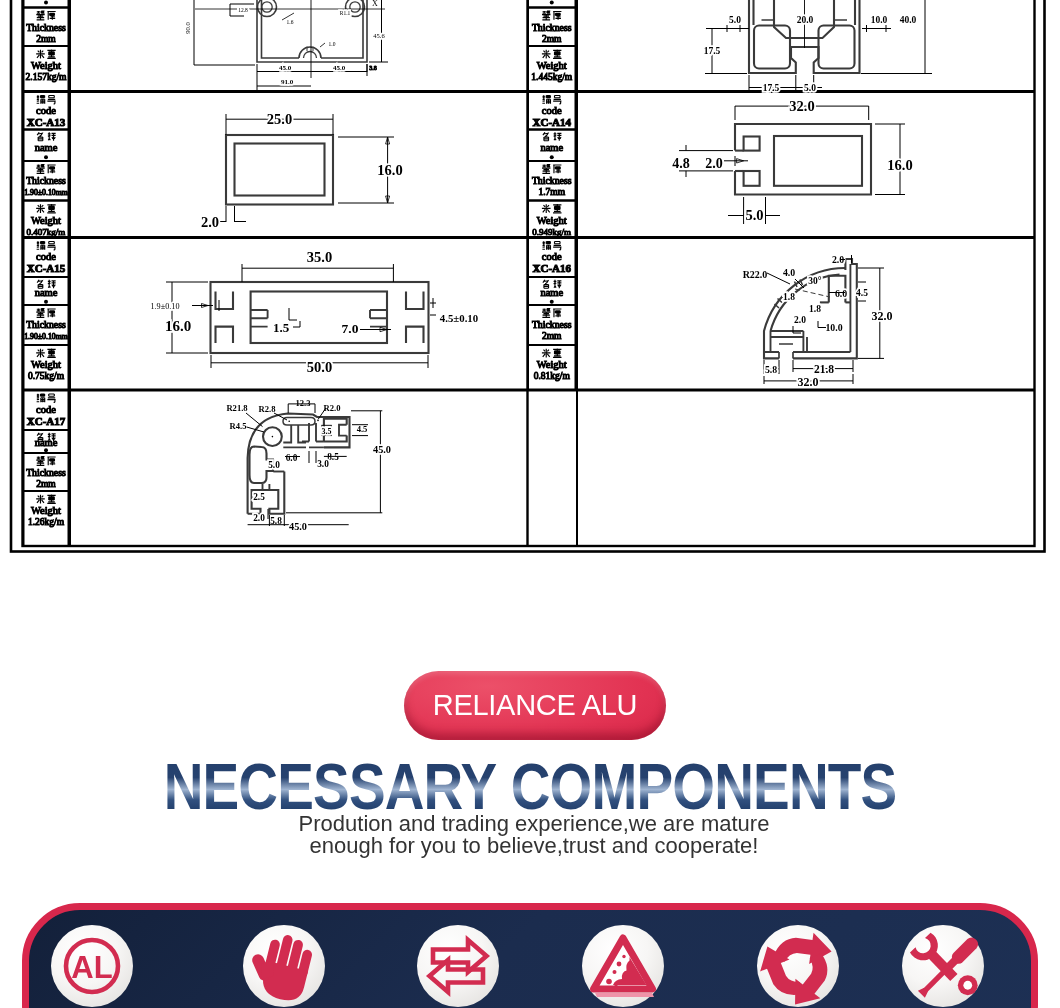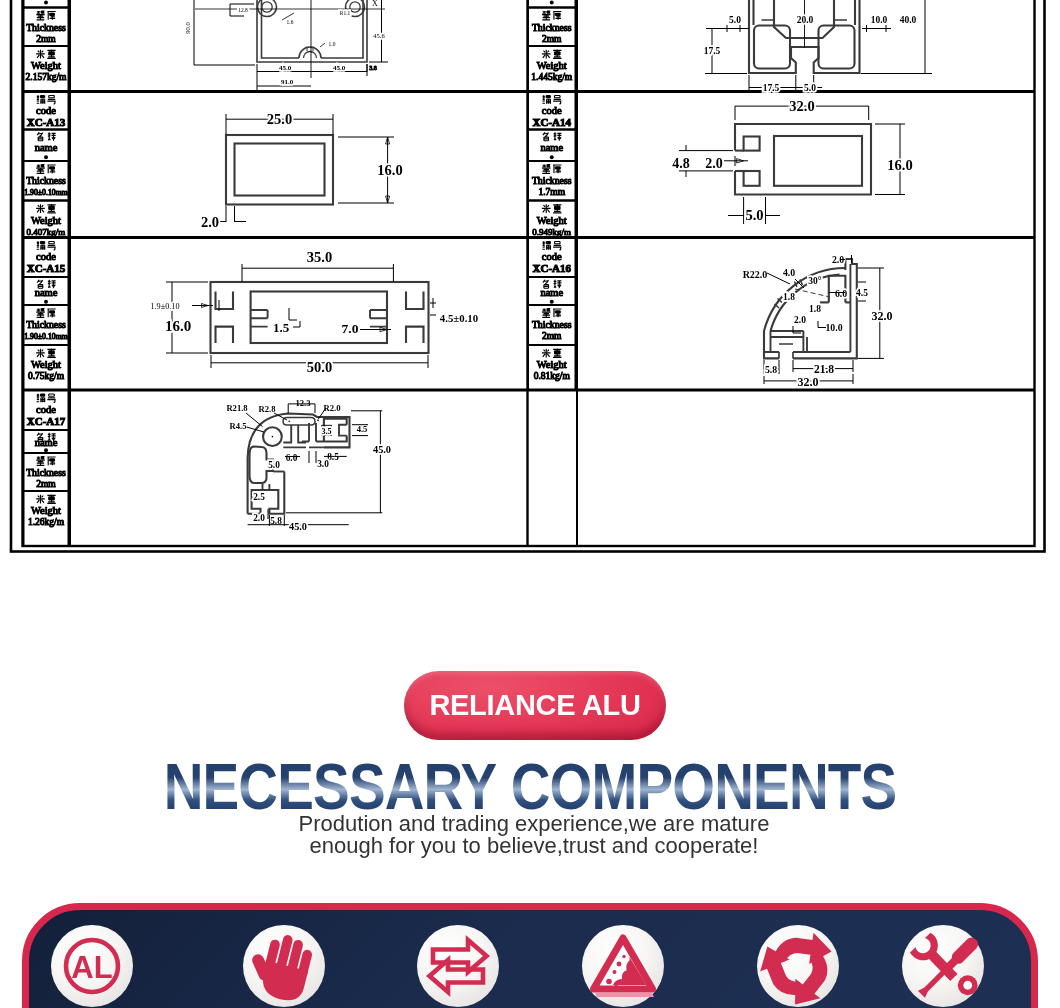--- a/index.html
+++ b/index.html
@@ -5,21 +5,21 @@
   html,body{margin:0;padding:0;}
   body{width:1060px;height:1008px;overflow:hidden;background:#fff;
        font-family:"Liberation Sans",sans-serif;position:relative;}
   .page{position:absolute;left:0;top:0;width:1060px;height:1008px;overflow:hidden;}
   .tsvg text{font-family:"Liberation Serif",serif;fill:#000;}
   
   .pill{position:absolute;left:404px;top:671px;width:262px;height:69px;border-radius:35px;
         background:radial-gradient(ellipse 130% 160% at 32% 22%, #ec5069 0%, #e23353 45%, #d42345 78%, #c21d3d 100%);
         box-shadow:inset 0 -7px 9px rgba(110,0,25,.38), inset 0 3px 5px rgba(255,255,255,.18);
         display:flex;align-items:center;justify-content:center;}
-  .pill span{color:#fff;font-weight:bold;font-size:29px;letter-spacing:-0.3px;}
+  .pill span{color:#fff;font-weight:normal;font-size:29px;letter-spacing:-0.3px;}
   
   .headline{position:absolute;left:0;top:749px;width:1060px;text-align:center;
         font-weight:bold;font-size:65px;letter-spacing:-1px;transform:scaleX(0.846);
         background:linear-gradient(180deg,#233e6a 0%,#26426f 38%,#9fb4d1 54%,#31507f 68%,#1e3a66 86%,#1e3a66 100%);
         -webkit-background-clip:text;background-clip:text;color:transparent;}
   .sub{position:absolute;left:4px;top:813px;width:1060px;text-align:center;color:#333;
        font-size:22px;line-height:21.5px;}
   
   .bar{position:absolute;left:22px;top:903px;width:1016px;height:160px;border-radius:58px;
        background:linear-gradient(135deg,#13203a 0%,#1b2c4e 45%,#1d3054 100%);

